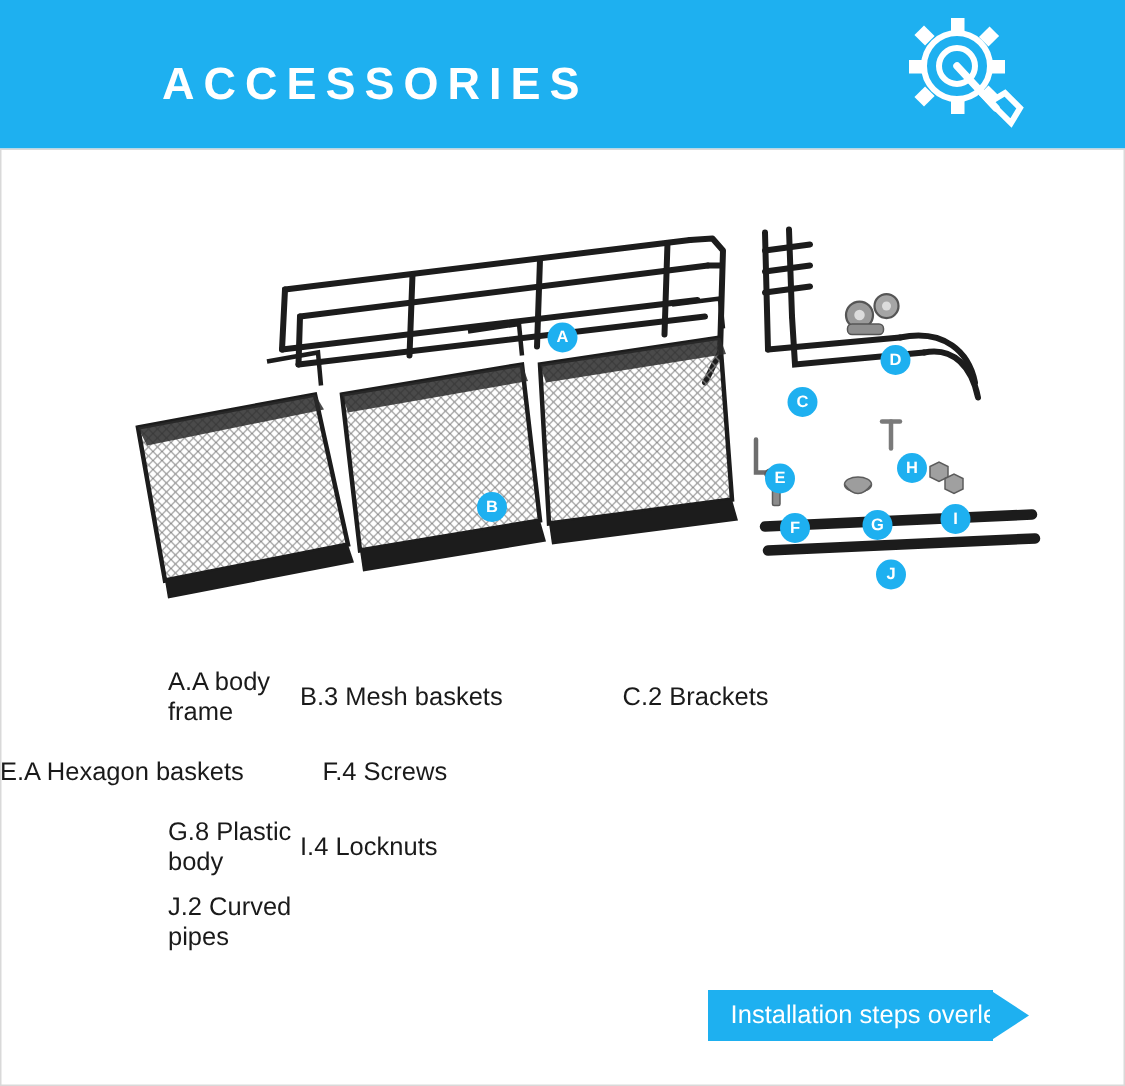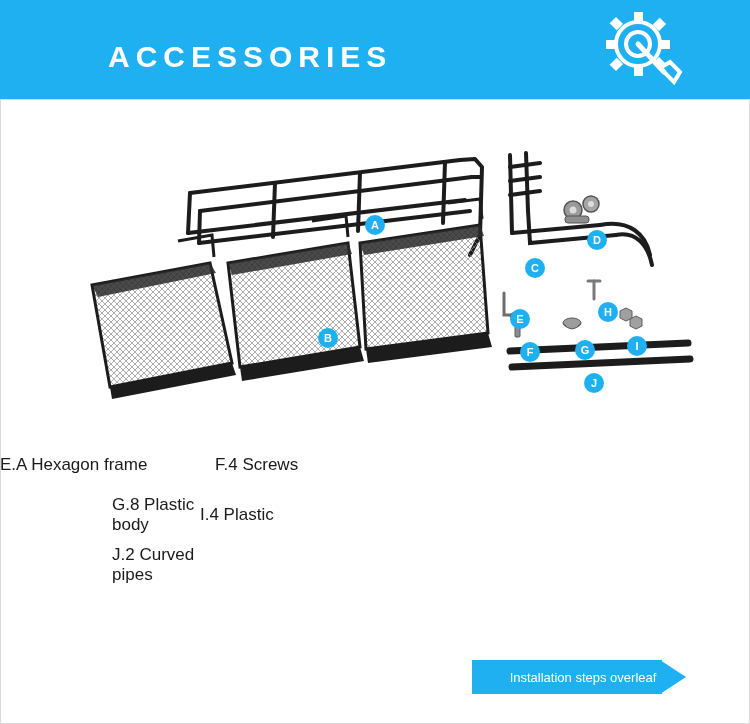--- a/index.html
+++ b/index.html
@@ -73,21 +73,21 @@
   .col2{width:215px;}
   .col3{width:200px;}
   
   .footer-banner{
     position:absolute;left:472px;top:660px;
     width:190px;height:34px;
     background:#1eb0f0;
     display:flex;align-items:center;justify-content:center;
   }
   .footer-banner span{
-    color:#ffffff;font-size:13px;white-space:nowrap;padding-left:32px;
+    color:#ffffff;font-size:17px;white-space:nowrap;padding-left:32px;
   }
   .footer-arrow{
     position:absolute;left:660px;top:660px;
     width:0;height:0;
     border-top:17px solid transparent;
     border-bottom:17px solid transparent;
     border-left:26px solid #1eb0f0;
   }
 </style>
 </head>
@@ -235,26 +235,31 @@
     <div class="bubble" style="left:450px;top:194px;">E</div>
     <div class="bubble" style="left:460px;top:227px;">F</div>
     <div class="bubble" style="left:515px;top:225px;">G</div>
     <div class="bubble" style="left:538px;top:187px;">H</div>
     <div class="bubble" style="left:567px;top:221px;">I</div>
     <div class="bubble" style="left:524px;top:258px;">J</div>
   </div>
 
   <div class="parts">
     <div class="parts-row">
-      <div class="part col2">E.A Hexagon frame</div>
+      <div class="part col1">A.A body frame</div>
+      <div class="part col2">B.3 Mesh baskets</div>
+      <div class="part col3">C.2 Brackets</div>
+    </div>
+    <div class="parts-row">
+      <div class="part col2">E.A Hexagon baskets</div>
       <div class="part col3">F.4 Screws</div>
     </div>
     <div class="parts-row">
       <div class="part col1">G.8 Plastic body</div>
-      <div class="part col3">I.4 Plastic</div>
+      <div class="part col3">I.4 Locknuts</div>
     </div>
     <div class="parts-row">
       <div class="part col1">J.2 Curved pipes</div>
       <div class="part col2"></div>
       <div class="part col3"></div>
     </div>
   </div>
 
   <div class="footer-banner">
     <span>Installation steps overleaf</span>

